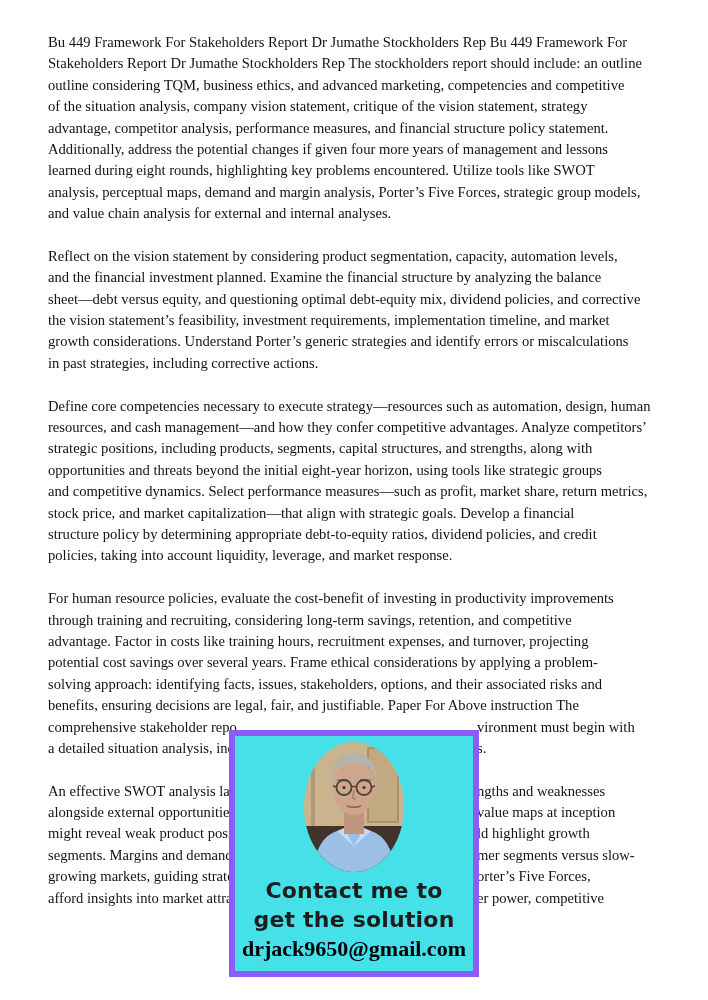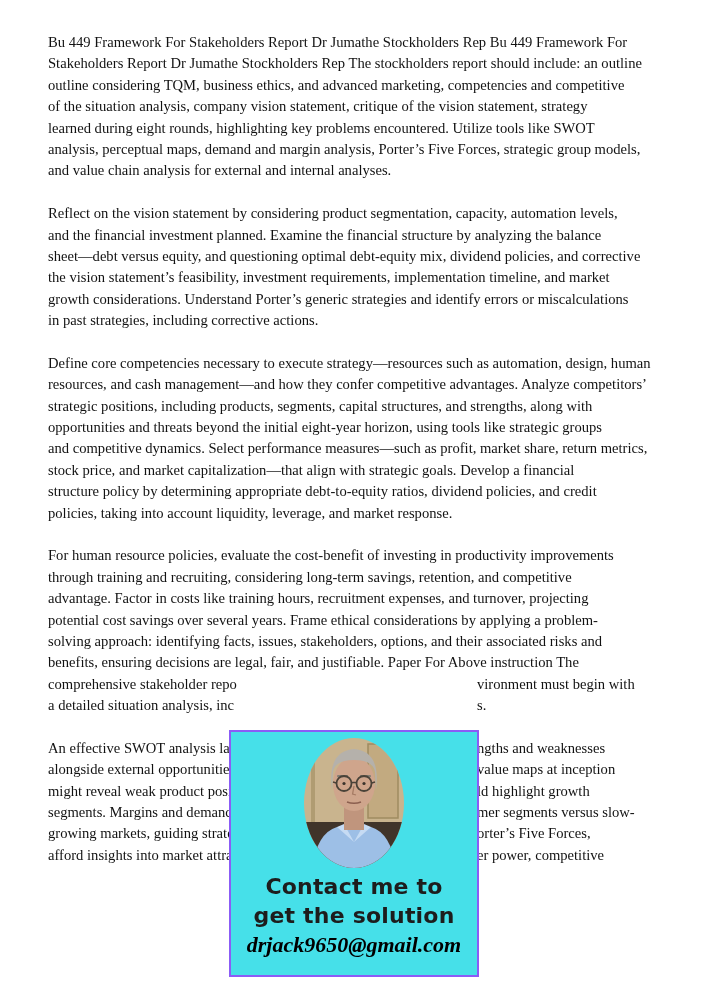--- a/index.html
+++ b/index.html
@@ -15,50 +15,52 @@
     position:absolute; left:48px; top:32px; width:616px;
     font-size:14.6px; line-height:21.4px;
   }
   .para{ margin:0 0 21.4px 0; }
   .line{ white-space:nowrap; position:relative; height:21.4px; }
   .frag-right{ position:absolute; left:429px; top:0; }
   
   .contact-card{
     position:absolute; left:229px; top:730px; width:250px; height:247px;
     background:#46e0e9;
-    border:2px solid #8b5cf6;
+    border:6px solid #8b5cf6;
     box-sizing:border-box;
     display:flex; flex-direction:column; align-items:center;
     padding-top:6px;
   }
   .portrait{ width:100px; height:130px; display:block; }
   .contact-heading{
     margin-top:4px;
     font-family:"DejaVu Sans", sans-serif;
     font-weight:700; font-size:22px; line-height:29px;
     color:#1d1d1d; text-align:center; letter-spacing:0.2px;
   }
   .email{
     margin-top:2px;
     font-family:"Liberation Serif", serif;
     font-weight:700; font-size:22px; color:#000000;
-    text-align:center; white-space:nowrap;font-style:italic;
+    text-align:center; white-space:nowrap;
   }
 </style>
 </head>
 <body>
 
 <main>
 
   <section class="text-block">
       <div class="para">
         <div class="line">Bu 449 Framework For Stakeholders Report Dr Jumathe Stockholders Rep Bu 449 Framework For</div>
         <div class="line">Stakeholders Report Dr Jumathe Stockholders Rep The stockholders report should include: an outline</div>
         <div class="line">outline considering TQM, business ethics, and advanced marketing, competencies and competitive</div>
         <div class="line">of the situation analysis, company vision statement, critique of the vision statement, strategy</div>
+        <div class="line">advantage, competitor analysis, performance measures, and financial structure policy statement.</div>
+        <div class="line">Additionally, address the potential changes if given four more years of management and lessons</div>
         <div class="line">learned during eight rounds, highlighting key problems encountered. Utilize tools like SWOT</div>
         <div class="line">analysis, perceptual maps, demand and margin analysis, Porter’s Five Forces, strategic group models,</div>
         <div class="line">and value chain analysis for external and internal analyses.</div>
       </div>
       <div class="para">
         <div class="line">Reflect on the vision statement by considering product segmentation, capacity, automation levels,</div>
         <div class="line">and the financial investment planned. Examine the financial structure by analyzing the balance</div>
         <div class="line">sheet—debt versus equity, and questioning optimal debt-equity mix, dividend policies, and corrective</div>
         <div class="line">the vision statement’s feasibility, investment requirements, implementation timeline, and market</div>
         <div class="line">growth considerations. Understand Porter’s generic strategies and identify errors or miscalculations</div>

